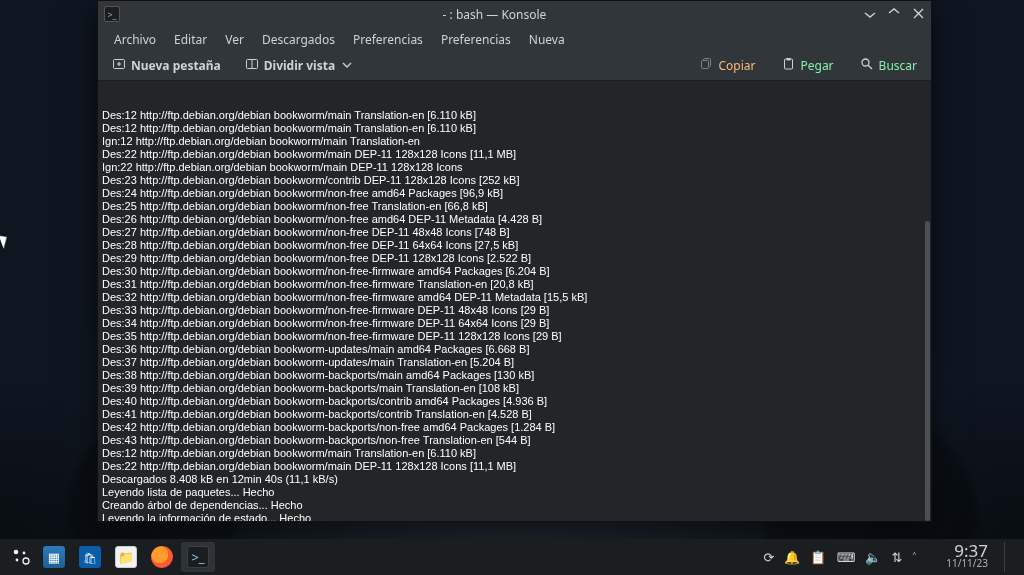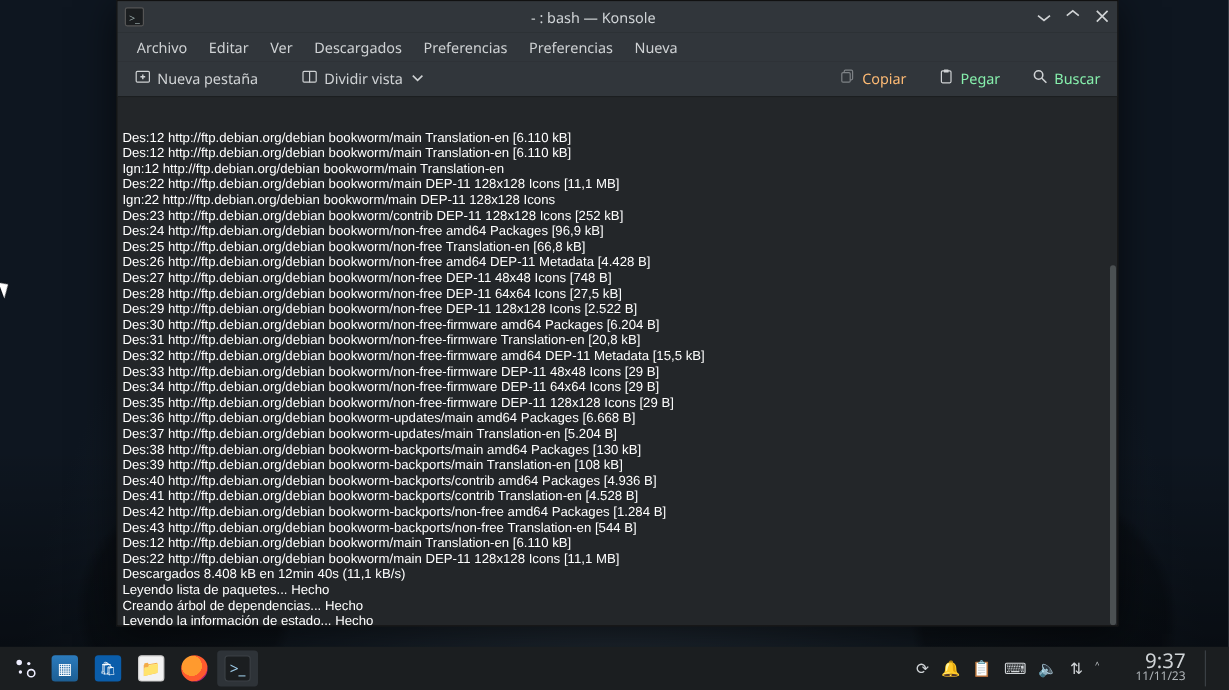--- a/index.html
+++ b/index.html
@@ -63,21 +63,21 @@
 
   .toolbar {
     height: 30px;
     background: #31363b;
     border-bottom: 1px solid #1b1e20;
     display: flex; align-items: center;
     padding: 0 8px;
     font-size: 12px;
     gap: 8px;
   }
-  .tool-left { display: flex; gap: 24px; }
+  .tool-left { display: flex; gap: 12px; font-weight: bold; }
   .tool-right { margin-left: auto; display: flex; gap: 14px; color: #9aa0a5; }
   .tool-right .tbtn { color: #86efac; }
   .tbtn { display: inline-flex; align-items: center; gap: 5px; padding: 3px 6px; border-radius: 3px; cursor: pointer; }
   .tbtn.dim { color: #fdba74; cursor: default; }
   .tbtn .ico { display: inline-block; width: 14px; text-align: center; }
 
   .terminal {
     flex: 1;
     background: #232629;
     font-family: Liberation Sans, sans-serif;

